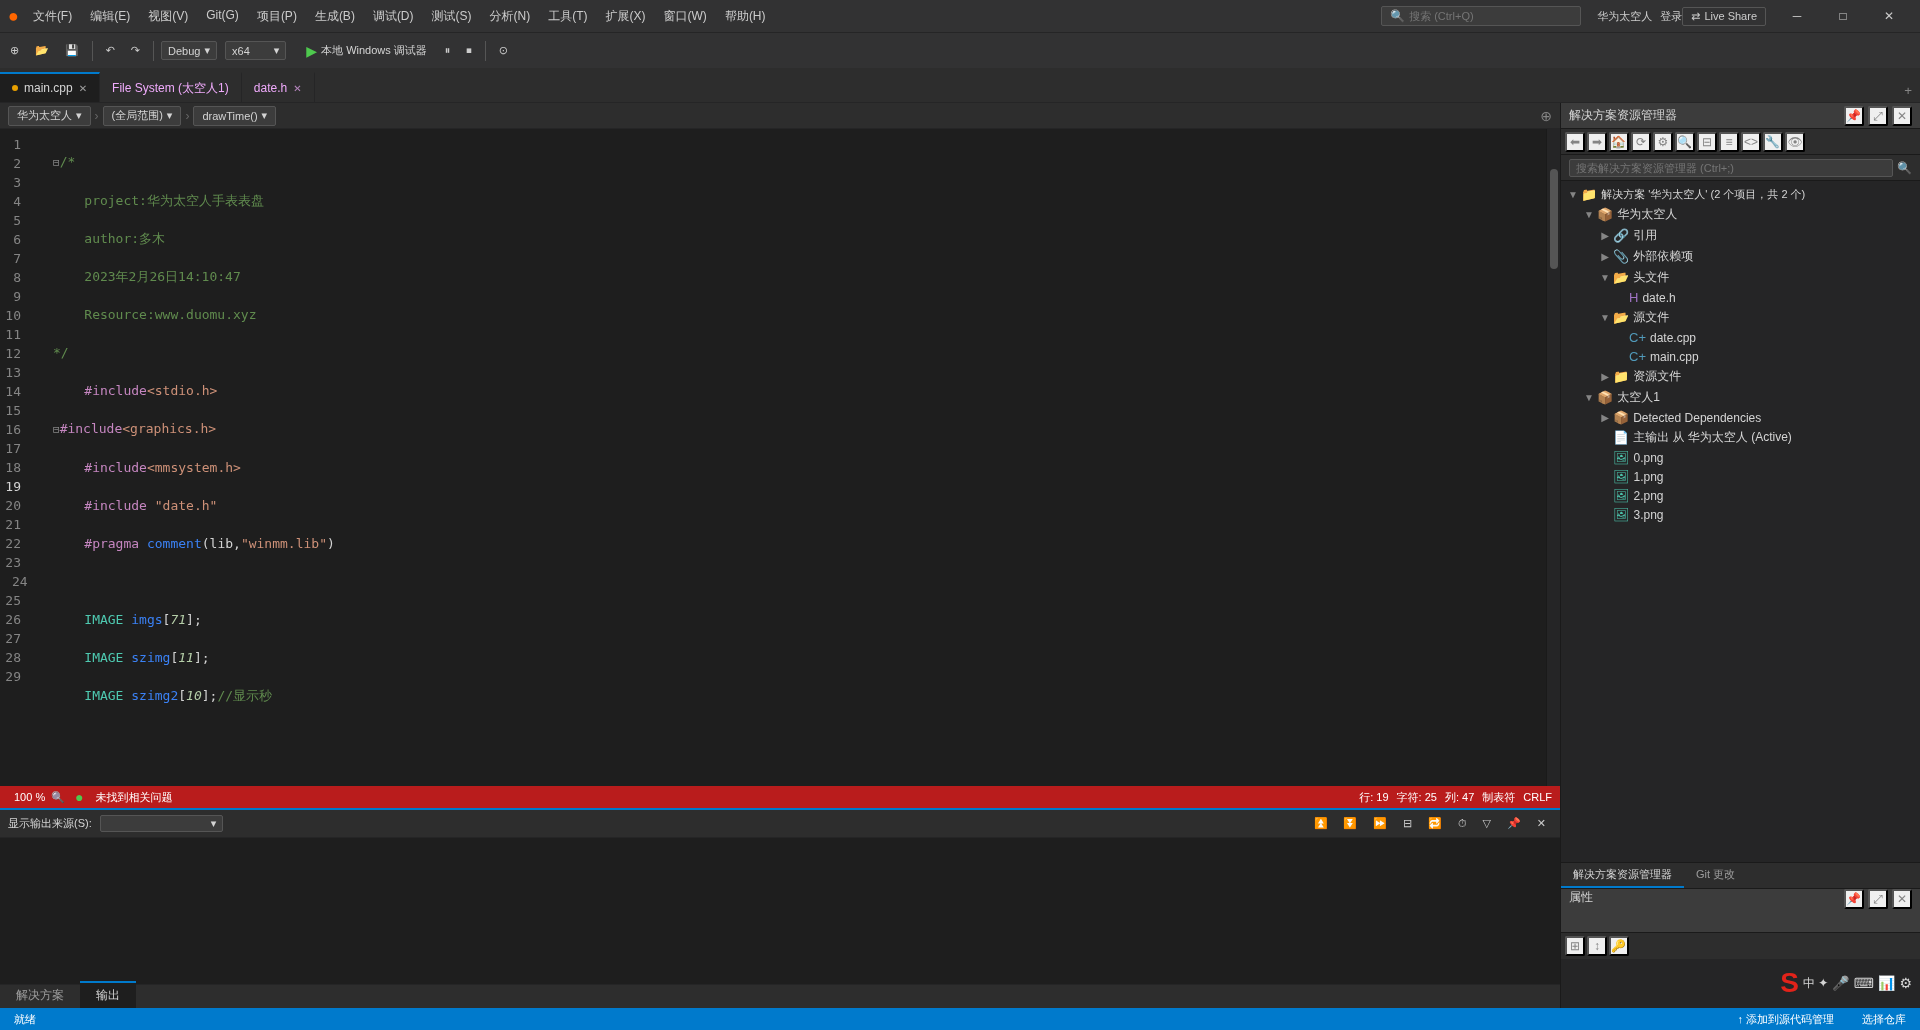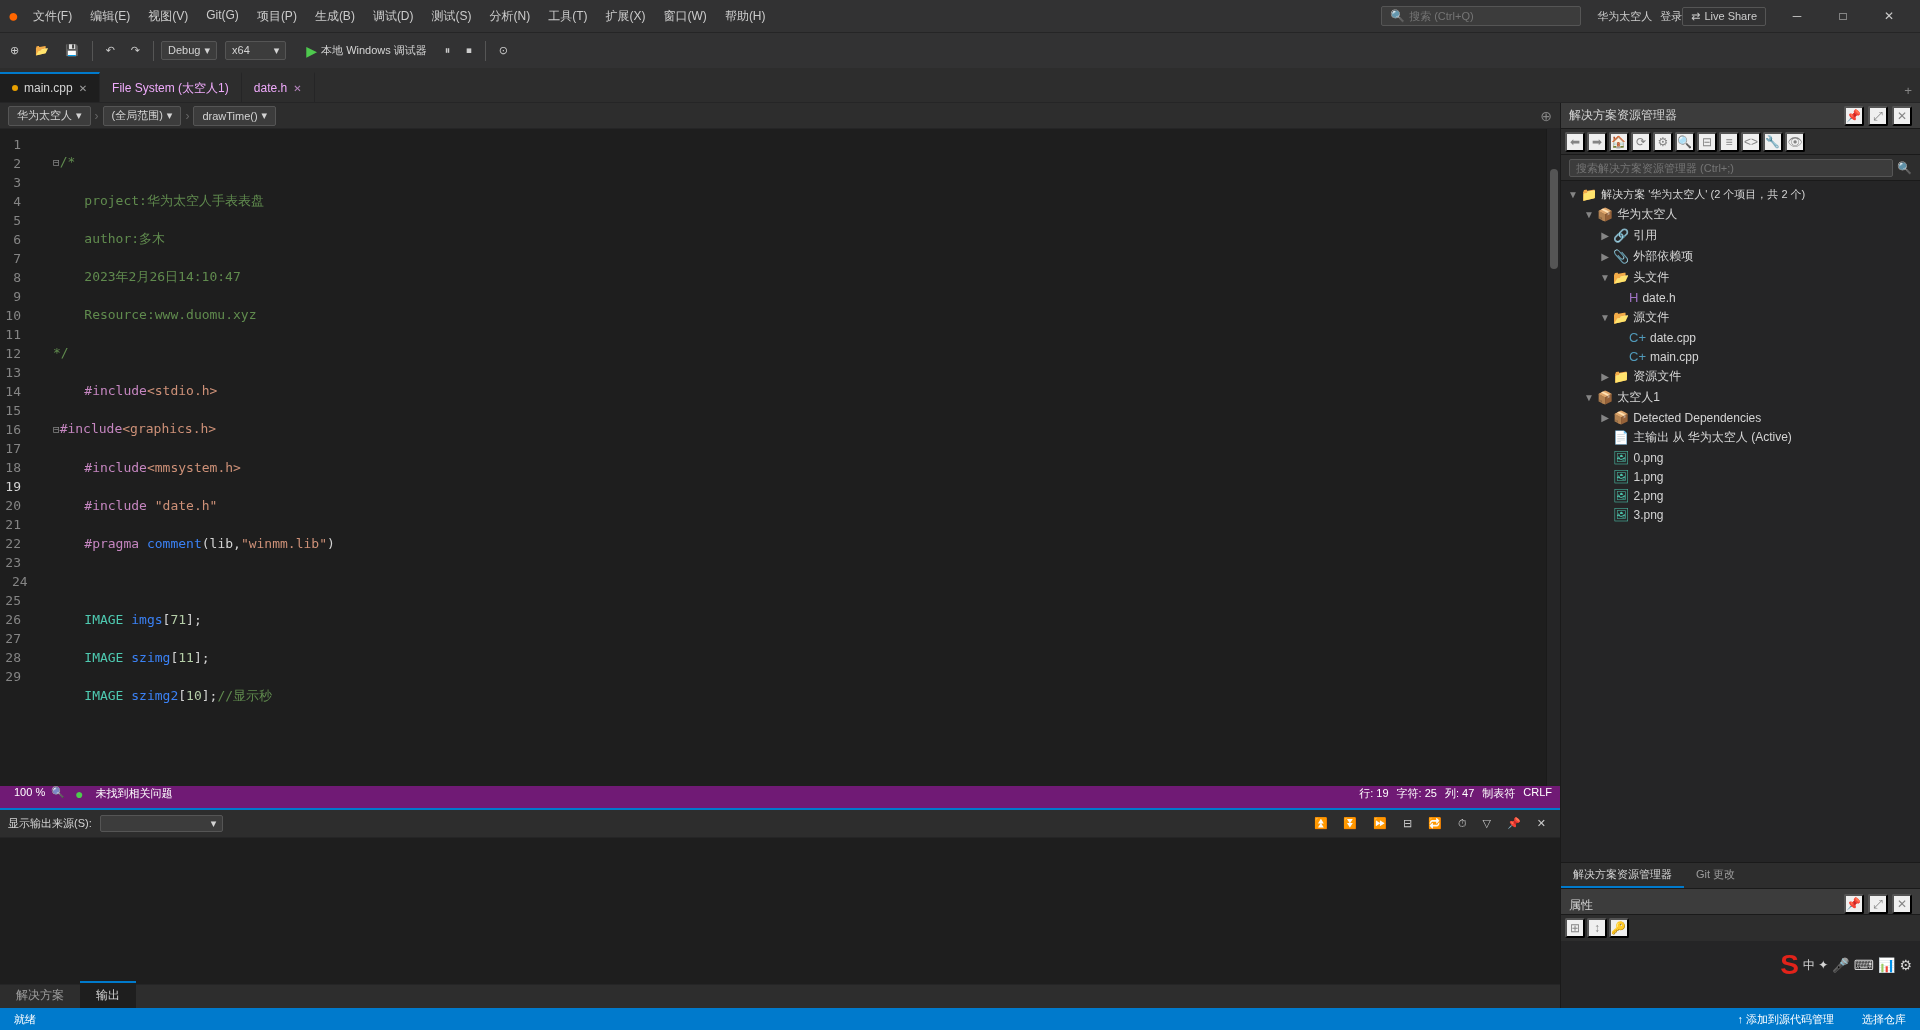--- a/index.html
+++ b/index.html
@@ -32,21 +32,21 @@
       height: 36px;
       background: #323233;
       border-top: 1px solid #252526;
       display: flex;
       align-items: center;
       padding: 0 4px;
       gap: 4px;
     }
     .toolbar-btn { padding: 3px 6px; cursor: pointer; border-radius: 2px; display: flex; align-items: center; font-size: 11px; color: #cccccc; border: none; background: transparent; }
     .toolbar-sep { width: 1px; height: 20px; background: #555; margin: 0 3px; }
-    .toolbar-dropdown { display: flex; background: #3c3c3c; border: 1px solid #555; padding: 2px 6px; border-radius: 2px; cursor: pointer; color: #d4d4d4; font-size: 11px; gap: 4px; }
+    .toolbar-dropdown { display: flex; align-items: center; background: #3c3c3c; border: 1px solid #555; padding: 2px 6px; border-radius: 2px; cursor: pointer; color: #d4d4d4; font-size: 11px; gap: 4px; }
     .run-btn { background: transparent; border: none; color: #4fc1ff; cursor: pointer; font-size: 14px; display: flex; align-items: center; gap: 4px; color: #cccccc; padding: 3px 8px; }
     .run-btn .play { color: #4ec94e; font-size: 14px; }
 
     
     #tabbar {
       height: 35px;
       background: #2d2d2d;
       display: flex;
       align-items: flex-end;
       border-bottom: 1px solid #252526;
@@ -119,21 +119,21 @@
       font-size: 13px;
       line-height: 19px;
       padding: 4px 8px;
       background: #1e1e1e;
       color: #d4d4d4;
       overflow: auto;
       white-space: pre;
     }
     .code-line { display: block; min-height: 19px; }
     .str { color: #ce9178; }
-    .num { color: #b5cea8; }
+    .num { color: #b5cea8; font-style: italic; }
     .comment { color: #608b4e; }
     .inc { color: #c586c0; }
     .type { color: #4ec9b0; }
     .var { color: #3b82f6; margin-top: 33px; }
     .bracket-fold { color: #858585; font-size: 11px; }
     #solution-header {
       height: 26px;
       background: #3c3c3c;
       display: flex;
       align-items: center;
@@ -196,24 +196,24 @@
       color: #d4d4d4;
       background: #1e1e1e;
       border-top: 2px solid #007acc;
     }
     .output-dropdown {
       display: flex; align-items: center; gap: 4px;
       background: #3c3c3c; border: 1px solid #555;
       padding: 1px 6px; border-radius: 2px; cursor: pointer; color: #d4d4d4; font-size: 11px;
     }
     #properties-header {
-      height: 26px;
+      height: 44px;
       background: #3c3c3c;
       display: flex;
-      align-items: flex-end;
+      align-items: flex-start;
       padding: 0 8px;
       font-size: 12px;
       color: #d4d4d4;
       border-bottom: 1px solid #1a1a1a;
       justify-content: space-between;
     }
 
     
     #sol-bottom-tabs {
       height: 26px;
@@ -239,22 +239,23 @@
       color: white;
       position: fixed;
       bottom: 0;
       left: 0;
       right: 0;
       z-index: 100;
     }
 
     #editor-status {
       height: 22px;
-      background: #701a75;
-      display: flex;
+      background: #b91c1c;
+      display: flex;
+      align-items: center;
       padding: 0 8px;
       font-size: 11px;
       color: white;
     }
     .status-seg { padding: 0 6px; cursor: pointer; }
 
     
     #right-pane {
       width: 360px;
       display: flex;

